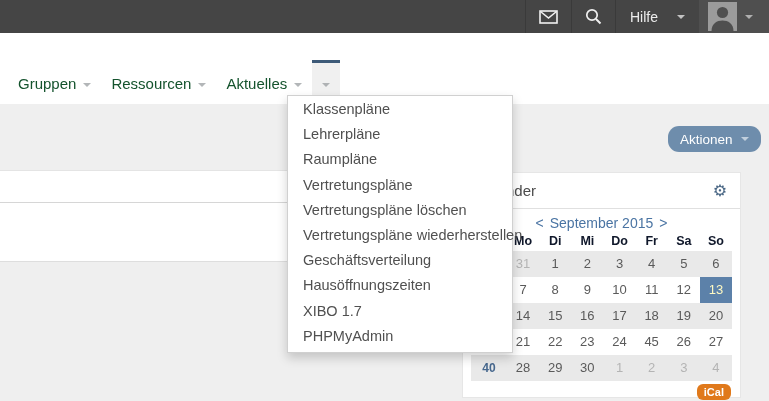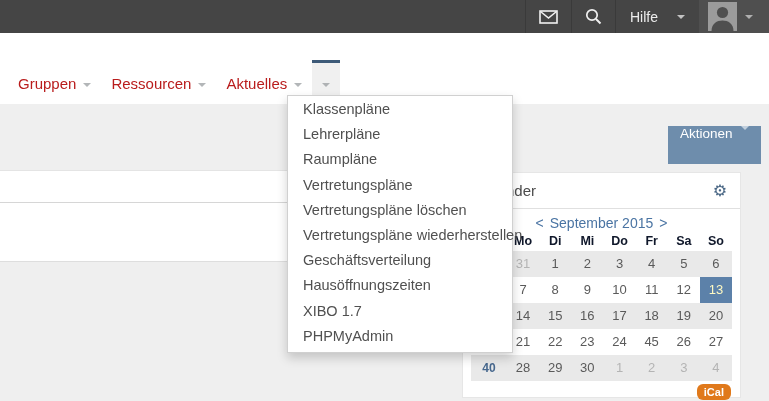--- a/index.html
+++ b/index.html
@@ -32,21 +32,21 @@
   }
   .tb-user .caret { color:#cfcfcf; }
   
   .navbar {
     position:absolute; left:0; top:33px; width:769px; height:71px;
     background:#ffffff; display:flex; align-items:flex-end; padding-left:8px;
     z-index:5;
   }
   .nav-item {
     height:44px; display:flex; align-items:center; gap:7px;
-    padding:0 10px; font-size:15px; color:#b91c1c; cursor:pointer;
+    padding:0 10px; font-size:15px; color:#14532d; cursor:pointer;
     border-top:3px solid transparent;
   }
   .nav-item .caret { color:#9a9da0; margin-top:2px; }
   .nav-item.active {
     background:#f0f0f0; border-top:3px solid #3d5a78;
   }
   
   .dropdown {
     position:absolute; left:287px; top:95px; width:226px;
     background:#ffffff; border:1px solid #d0d0d0;
@@ -62,24 +62,24 @@
   .left-panel {
     position:absolute; left:0; top:170px; width:447px; height:92px;
     background:#ffffff; border-top:1px solid #e4e4e4; border-bottom:1px solid #dedede;
     z-index:1;
   }
   .left-panel .panel-divider {
     position:absolute; left:0; right:0; top:31px; border-top:1px solid #d6d6d6;
   }
   
   .actions-btn {
-    position:absolute; left:668px; top:126px; height:38px;
+    position:absolute; left:668px; top:126px; height:26px;
     background:#6e8dac; color:#ffffff; font-size:13.5px;
-    border:none; border-radius:0; padding:0 12px;
-    display:flex; align-items:flex-start; gap:8px; cursor:pointer;
+    border:none; border-radius:11px; padding:0 12px;
+    display:flex; align-items:center; gap:8px; cursor:pointer;
     z-index:4;
   }
   .actions-btn .caret { color:#dde6ee; }
   
   .cal-panel {
     position:absolute; left:462px; top:172px; width:279px; height:226px;
     background:#ffffff; border:1px solid #e6e6e6;
     z-index:2;
   }
   .cal-header {

